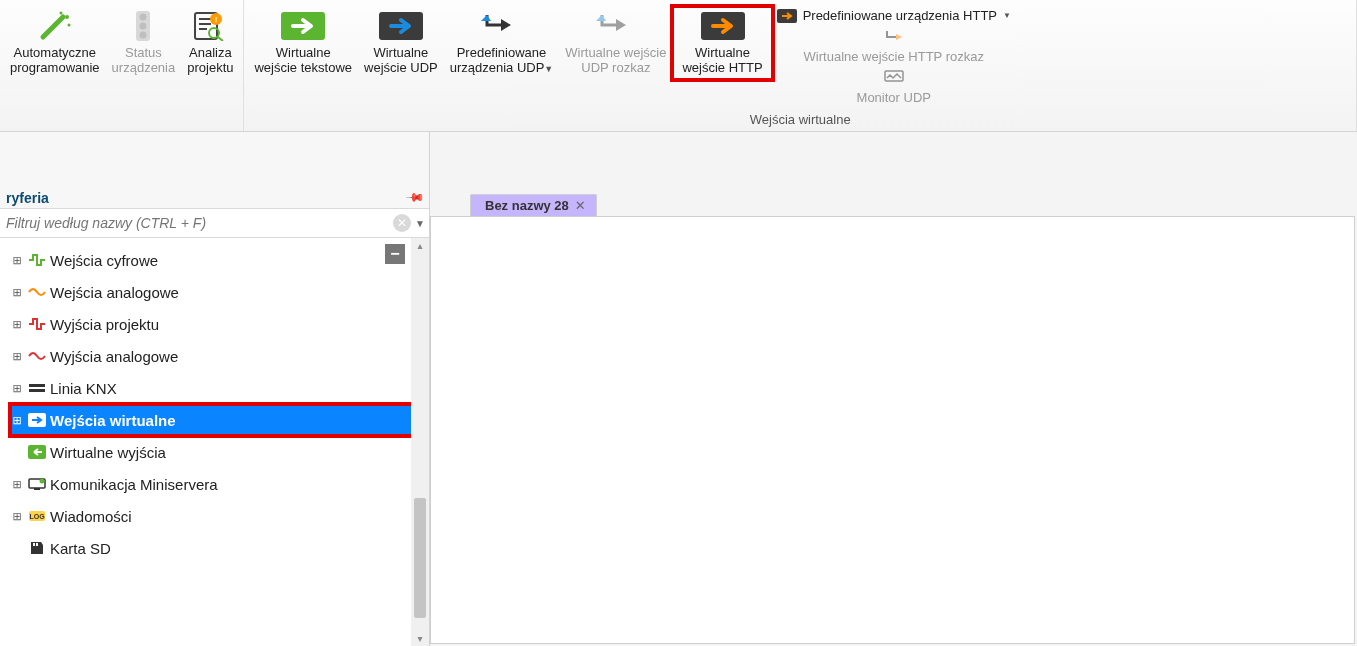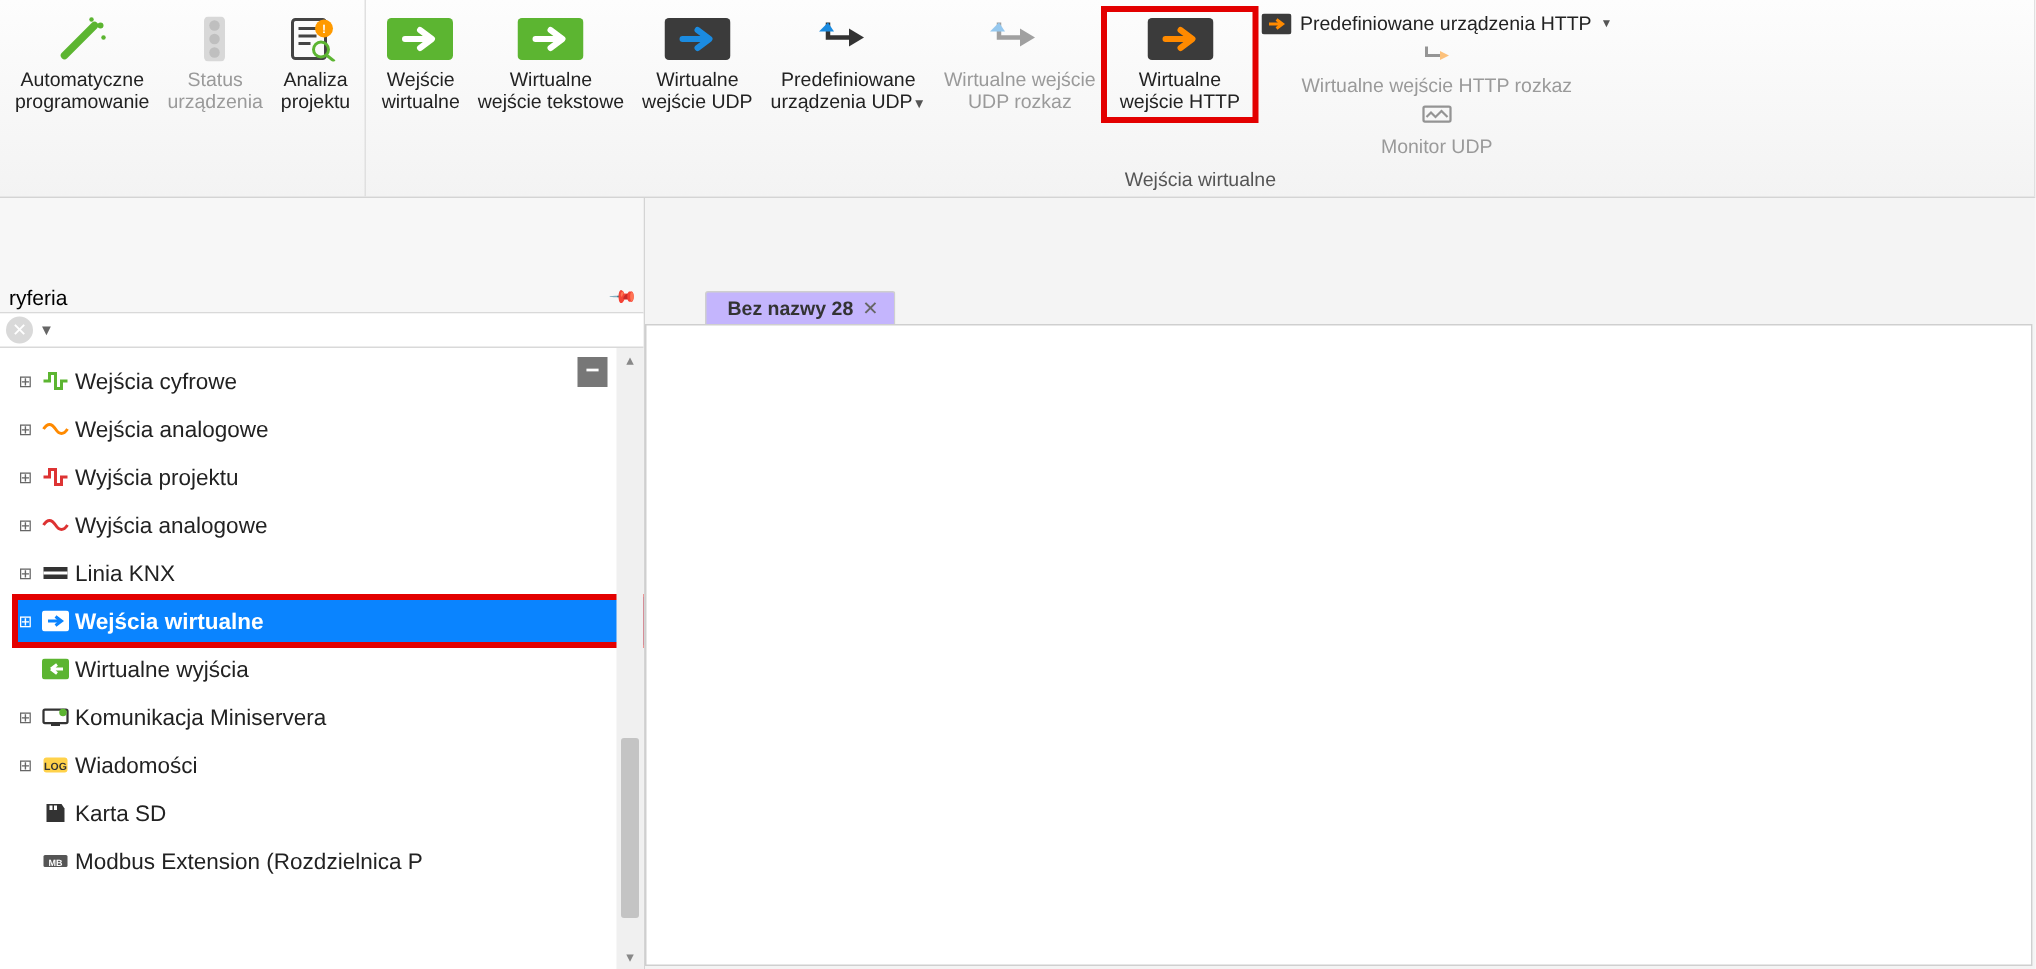--- a/index.html
+++ b/index.html
@@ -17,21 +17,21 @@
   .side-col { display:flex; flex-direction:column; gap:6px; padding:2px 4px; font-size:13px; color:#222; }
   .side-item { display:flex; align-items:center; gap:6px; white-space:nowrap; }
   .side-item.disabled { color:#9a9a9a;flex-direction:column; }
   
   .highlight-red { outline:4px solid #e30000; outline-offset:-2px; }
   
   .workspace { display:flex; height: calc(646px - 132px); }
   
   .panel { width: 430px; border-right:1px solid #d4d4d4; display:flex; flex-direction:column; background:#f7f7f7; }
   .panel-gap { height:56px; background:#f7f7f7; }
-  .panel-header { display:flex; align-items:center; justify-content:space-between; padding:2px 6px; font-size:14px; color:#000000; background:#f7f7f7; border-bottom:1px solid #d9d9d9; }
+  .panel-header { display:flex; align-items:center; justify-content:space-between; padding:2px 6px; font-size:14px; color:#0c4a6e; background:#f7f7f7; border-bottom:1px solid #d9d9d9;font-weight:bold; }
   .pin { font-size:12px; transform:rotate(45deg); }
   .filter-row { display:flex; align-items:center; gap:4px; padding:2px 4px; border-bottom:1px solid #d9d9d9; background:#fff; }
   .filter-input { flex:1; border:none; outline:none; font-style:italic; color:#888; font-size:14px; padding:4px 2px; background:transparent; }
   .filter-clear { width:18px;height:18px; border-radius:50%; background:#d9d9d9; color:#fff; display:flex;align-items:center;justify-content:center; font-size:12px; cursor:pointer; }
   .filter-dd { color:#666; font-size:10px; }
   
   .tree-wrap { position:relative; flex:1; overflow:hidden; background:#fff; }
   .tree { padding:6px 0 6px 10px; font-size:15px; color:#222; }
   .tree-row { display:flex; align-items:center; height:32px; gap:4px; padding-right:4px; }
   .tree-row .exp { width:14px; text-align:center; color:#666; font-size:11px; }
@@ -108,30 +108,20 @@
 
   <div class="ribbon-group" style="flex:1">
     <div class="ribbon-row">
       <div class="ribbon-btn">
         <div class="icon-box">
             <svg width="44" height="28">
               <rect width="44" height="28" rx="3" fill="#5cb531"></rect>
               <path d="M12 14 H28 M22 8 L30 14 L22 20" stroke="#fff" stroke-width="4" fill="none" stroke-linecap="round" stroke-linejoin="round"></path>
             </svg>
           </div>
-        <div class="label">Wejście
-wirtualne</div>
-      </div>
-      <div class="ribbon-btn">
-        <div class="icon-box">
-            <svg width="44" height="28">
-              <rect width="44" height="28" rx="3" fill="#5cb531"></rect>
-              <path d="M12 14 H28 M22 8 L30 14 L22 20" stroke="#fff" stroke-width="4" fill="none" stroke-linecap="round" stroke-linejoin="round"></path>
-            </svg>
-          </div>
         <div class="label">Wirtualne
 wejście tekstowe</div>
       </div>
       <div class="ribbon-btn">
         <div class="icon-box">
             <svg width="44" height="28">
               <rect width="44" height="28" rx="3" fill="#3b3b3b"></rect>
               <path d="M12 14 H28 M22 8 L30 14 L22 20" stroke="#1b8be0" stroke-width="4" fill="none" stroke-linecap="round" stroke-linejoin="round"></path>
             </svg>
           </div>
@@ -208,20 +198,21 @@
 
 <div class="workspace">
 
   <div class="panel">
     <div class="panel-gap"></div>
     <div class="panel-header">
       <span>ryferia</span>
       <span class="pin">📌</span>
     </div>
     <div class="filter-row">
+      <input class="filter-input" placeholder="Filtruj według nazwy (CTRL + F)" style="">
       <span class="filter-clear">✕</span>
       <span class="filter-dd">▼</span>
     </div>
     <div class="tree-wrap">
       <div class="collapse-box">−</div>
       <div class="tree" id="tree">
           <div class="tree-row">
             <span class="exp">⊞</span>
             <span class="node-icon">
               <svg width="18" height="14">
@@ -311,30 +302,20 @@
           <div class="tree-row">
             <span class="exp blank">⊞</span>
             <span class="node-icon">
               <svg width="18" height="14">
                 <path d="M3 1 H13 L15 4 V13 H3 Z" fill="#333"></path>
                 <rect x="5" y="2" width="2" height="3" fill="#fff"></rect>
                 <rect x="8" y="2" width="2" height="3" fill="#fff"></rect>
               </svg>
             </span>
             <span class="node-label">Karta SD</span>
-          </div>
-          <div class="tree-row">
-            <span class="exp blank">⊞</span>
-            <span class="node-icon">
-              <svg width="18" height="14">
-                <rect x="1" y="3" width="16" height="8" rx="1" fill="#555"></rect>
-                <text x="9" y="10" text-anchor="middle" font-size="6" fill="#fff" font-weight="bold">MB</text>
-              </svg>
-            </span>
-            <span class="node-label">Modbus Extension (Rozdzielnica P</span>
           </div>
         </div>
       <div class="scrollbar-v">
           <div class="scrollbar-thumb"></div>
         </div>
     </div>
   </div>
 
   <div class="editor">
     <div class="editor-gap"></div>

